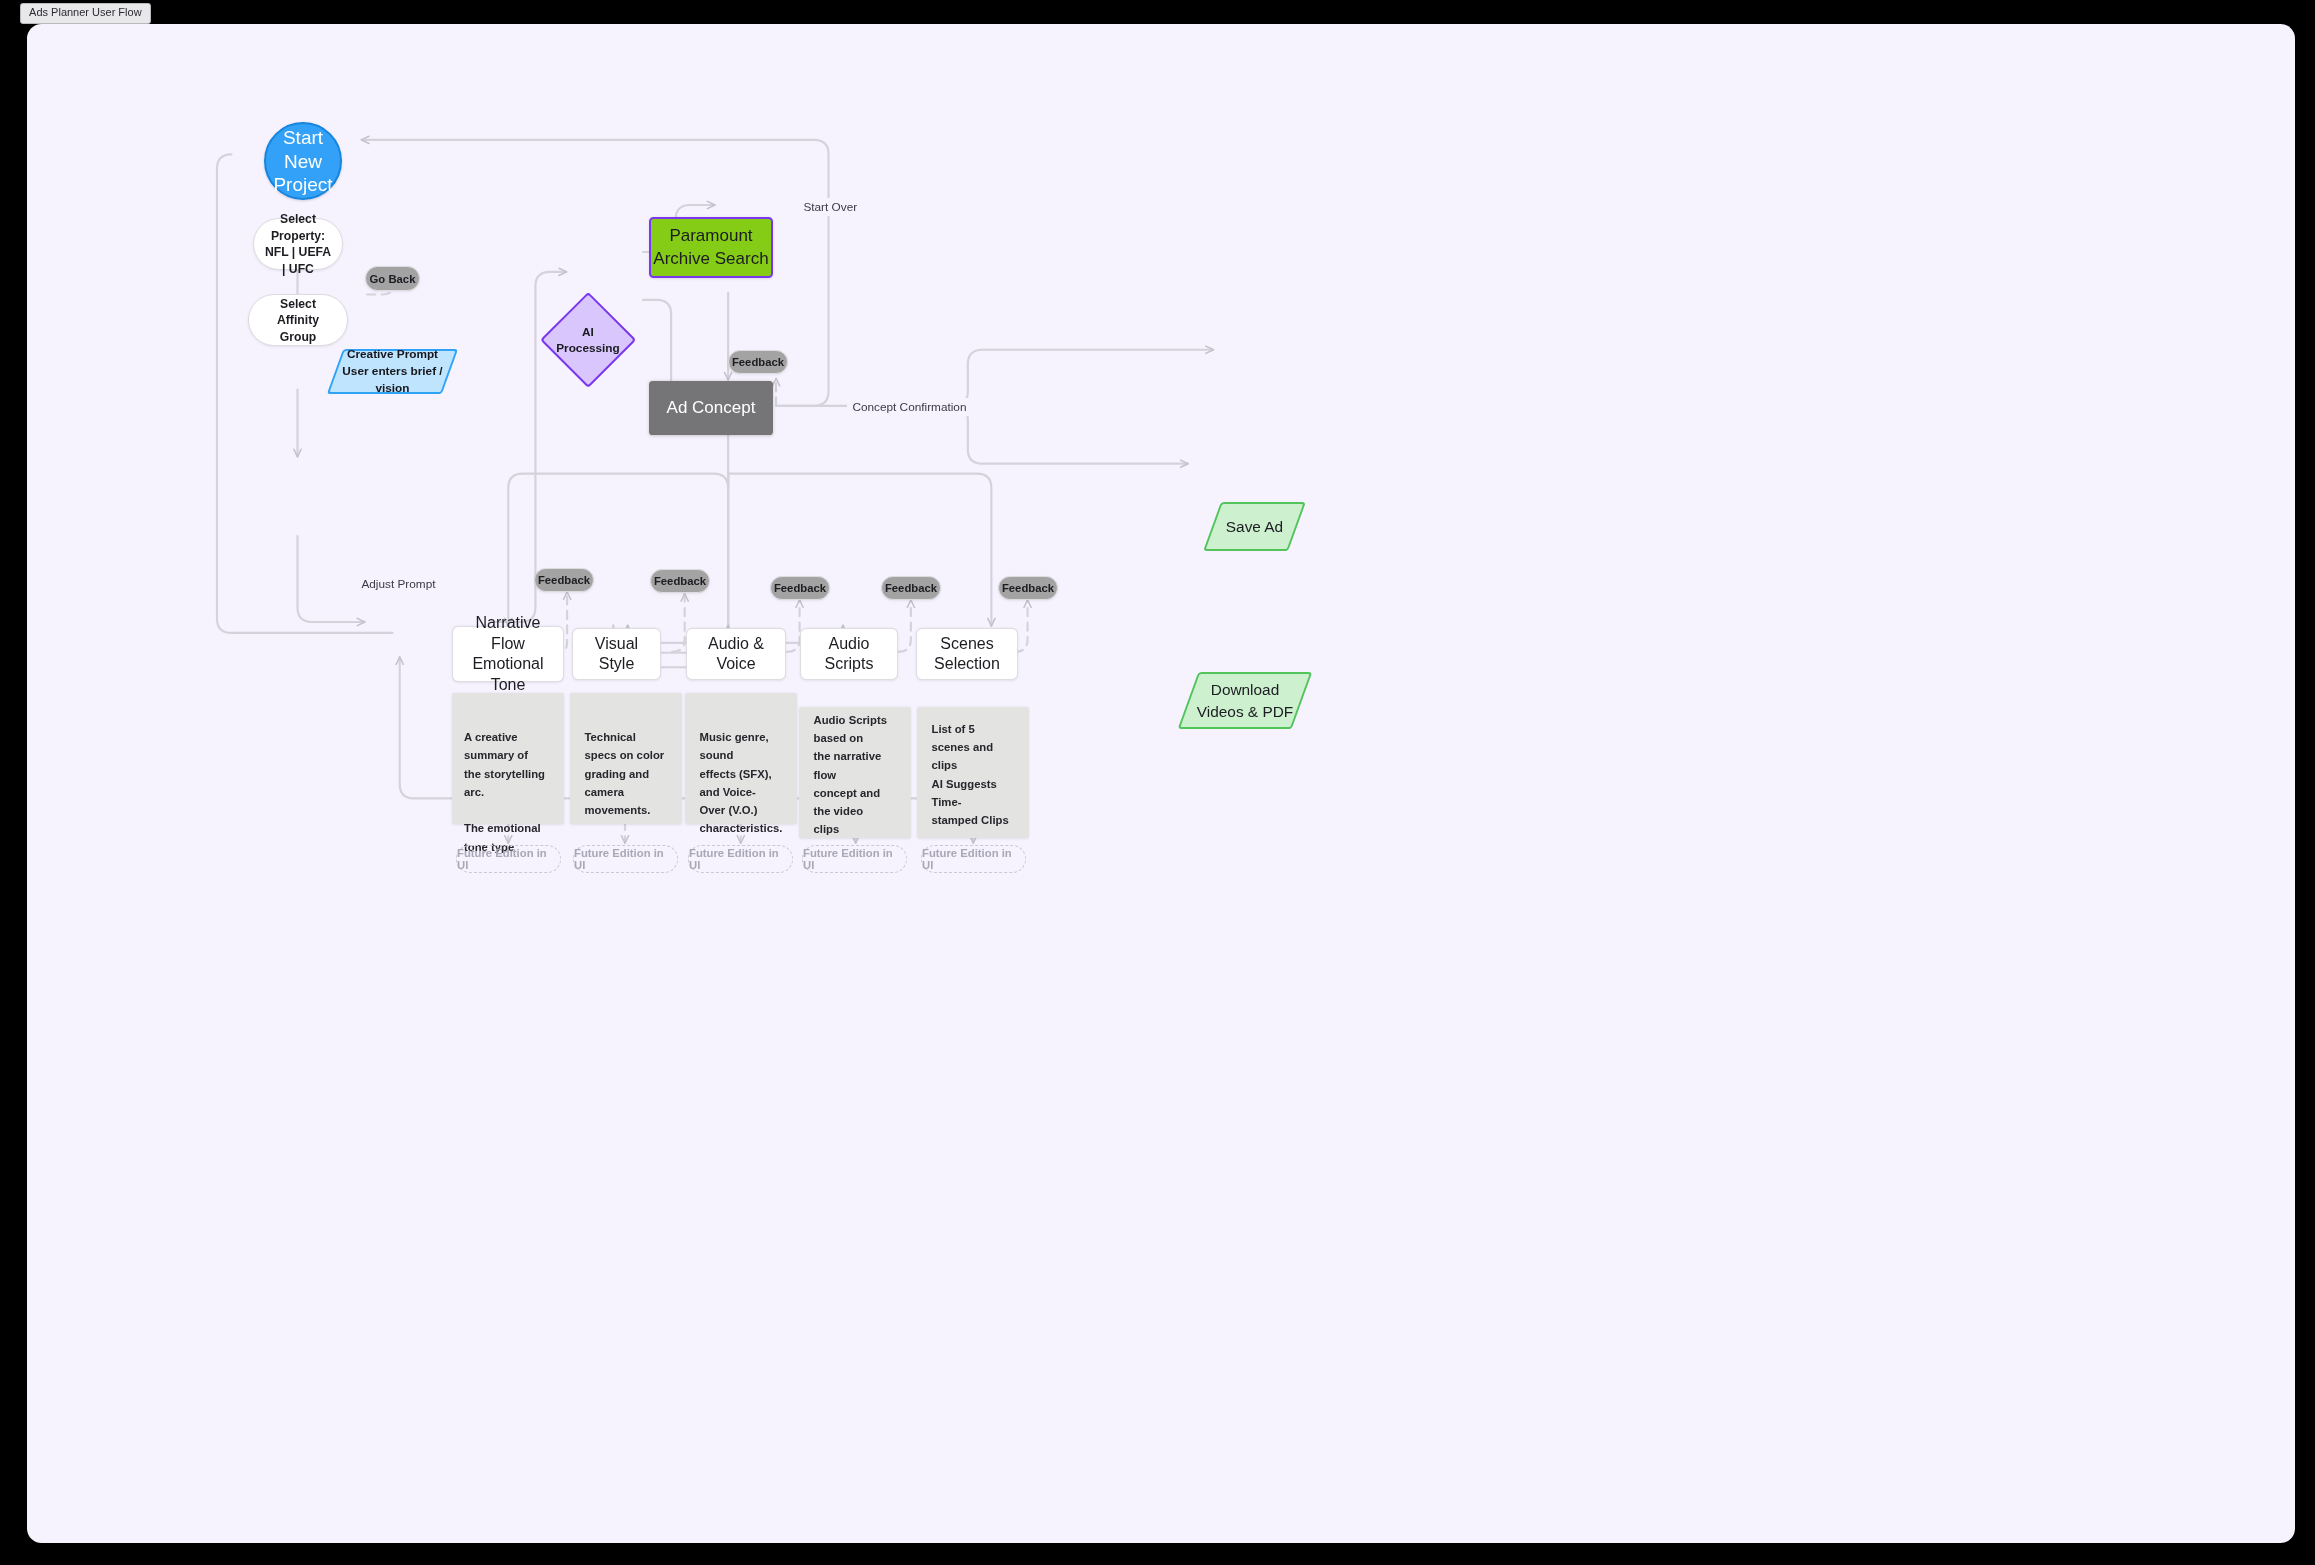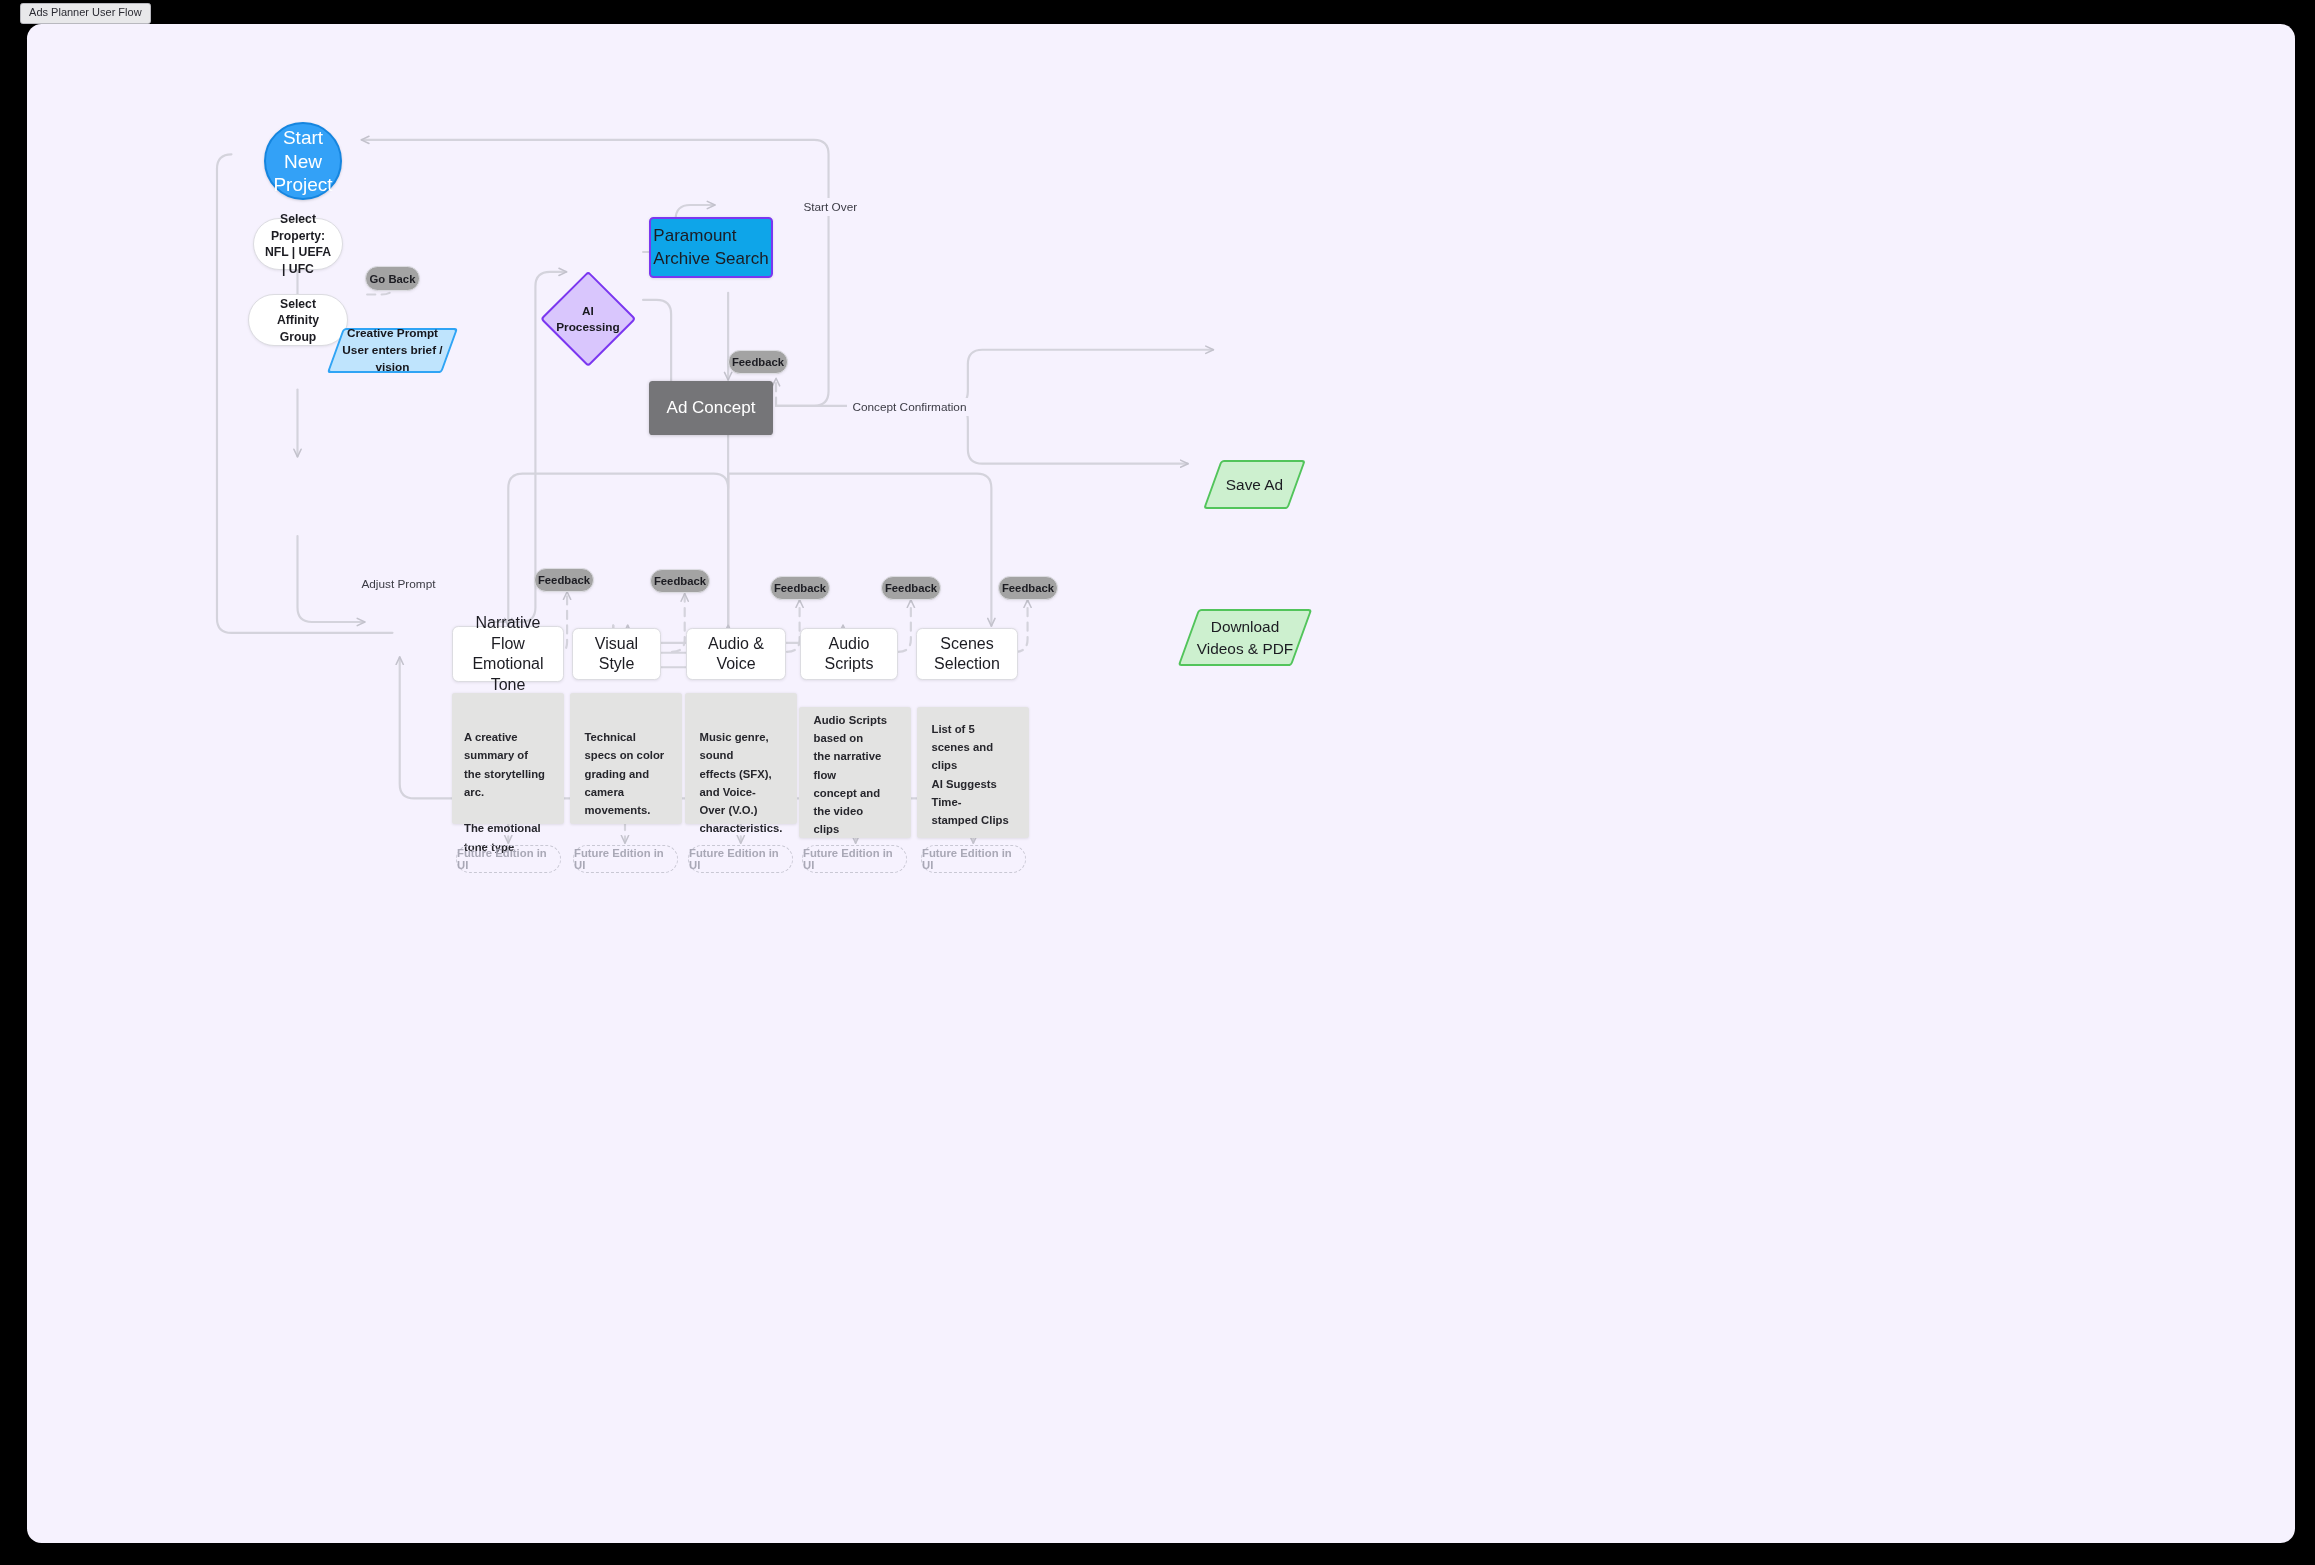--- a/index.html
+++ b/index.html
@@ -70,20 +70,21 @@
     display: flex; align-items: center; justify-content: center;
     font-size: 11.3px; font-weight: bold; color: #1c1c22;
     box-shadow: 0 0.9px 2.7px rgba(0,0,0,.07);
   }
 
   
   .n-para {
     display: flex; align-items: center; justify-content: center;
     text-align: center;
     position: relative;
+    margin-top: 21px;
   }
   .n-para .skew {
     position: absolute; left: 0; top: 0; width: 100%; height: 100%;
     transform: skewX(-20deg);
     border-radius: 3.6px;
   }
   .n-para .lbl { position: relative; z-index: 2; }
   .para-blue .skew { background: #bfe4fd; border: 2.7px solid #2fa4f5; }
   .para-blue .lbl { font-size: 11.8px; font-weight: bold; color: #16161c; line-height: 1.45; }
   .para-green .skew { background: #cdf0cf; border: 2.7px solid #52c45b; }
@@ -96,24 +97,25 @@
     transform: rotate(45deg);
     background: #d9c6fd; border: 2.7px solid #7b37f0; border-radius: 3.6px;
   }
   .n-diamond .lbl {
     position: relative; z-index: 2; text-align: center;
     font-size: 11.8px; font-weight: bold; color: #19191f; line-height: 1.4;
   }
 
   
   .n-purple {
-    background: #0ea5e9;
+    background: #84cc16;
     border: 2.7px solid #7b37f0;
     border-radius: 4.5px;
     display: flex; align-items: center; justify-content: center;
+    text-align: center;
     font-size: 17px; color: #1c1c22; line-height: 1.35;
     box-shadow: 0 0.9px 2.7px rgba(0,0,0,.10);
   }
 
   
   .n-gray {
     background: #757578;
     border-radius: 3.6px;
     display: flex; align-items: center; justify-content: center;
     color: #ffffff; font-size: 17px;

